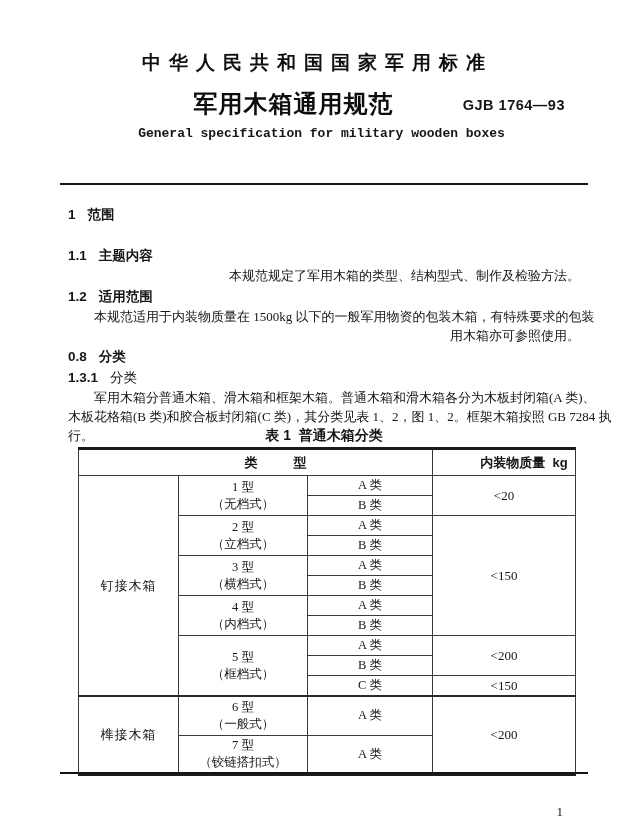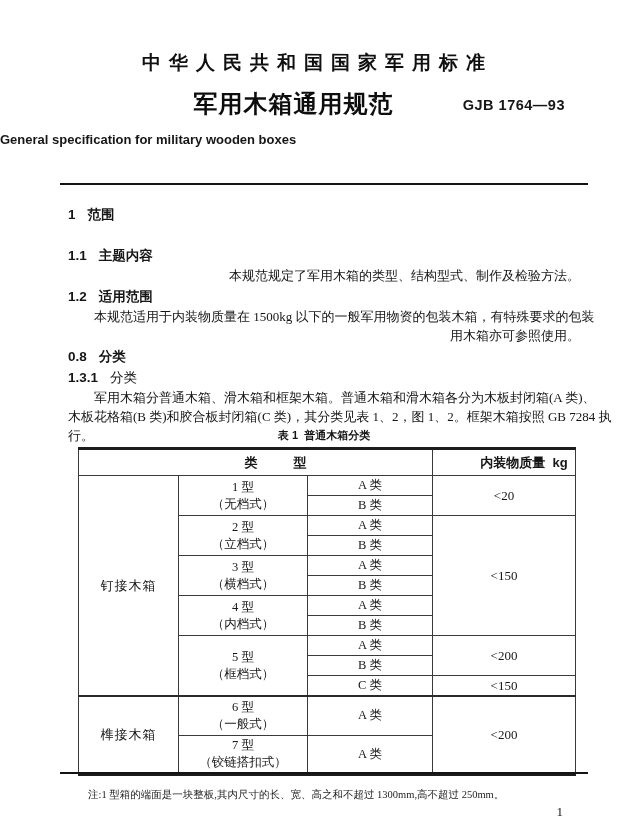--- a/index.html
+++ b/index.html
@@ -28,43 +28,44 @@
     font-family:"Liberation Sans", sans-serif;
     font-weight:bold; font-size:24px; letter-spacing:1px;
     color:#0d0d0d;
   }
   .std-number {
     position:absolute; top:97px; right:78px;
     font-family:"Liberation Sans", sans-serif;
     font-weight:bold; font-size:14.5px; letter-spacing:0.5px;
   }
   .en-title {
-    position:absolute; top:132px; left:0; right:0;
-    font-family:Liberation Sans, sans-serif;
+    position:absolute; top:126px; left:0; right:0;
+    text-align:center;
+    font-family:Liberation Mono, monospace;
     font-weight:bold; font-size:13px;
   }
   .rule-top { position:absolute; top:183px; left:60px; width:528px; height:2px; background:#141414; }
   
   .content {
     position:absolute; top:197px; left:68px; width:512px;
     font-size:13px; line-height:19px;
   }
   .h-num { font-family:"Liberation Sans", sans-serif; font-weight:bold; margin-right:12px; }
   .h-title { font-family:"Liberation Sans", sans-serif; font-weight:bold; }
   .h-title.normal { font-family:"Liberation Serif", serif; font-weight:normal; }
   .sec-h1 { font-size:13.5px; margin-top:8px; margin-bottom:22px; }
   .sec-h2 { font-size:13.5px; margin-top:2px; margin-bottom:1px; }
   .para-line { white-space:nowrap;text-align:right; }
   .indent { text-indent:26px; }
   .caption-row { position:relative; height:19px; margin-top:0; }
   .para-tail { position:absolute; left:0; top:0; }
   .table-caption {
     position:absolute; left:0; right:0; top:0; text-align:center;
     font-family:"Liberation Sans", sans-serif;
-    font-weight:bold; font-size:11px; white-space:pre;
+    font-weight:bold; font-size:14px; white-space:pre;
   }
   
   table.t1 {
     border-collapse:collapse; table-layout:fixed;
     width:497px; margin-left:10px; margin-top:2px;
     font-size:12.5px;
     border-top:3px solid #1c1c1c;
     border-bottom:3px solid #1c1c1c;
   }
   table.t1 col.c1 { width:100px; }
@@ -228,19 +229,18 @@
         <tr class="tall">
           <td class="type">
             <div>7 型</div>
             <div>（铰链搭扣式）</div>
           </td>
           <td>A 类</td>
         </tr>
       </tbody>
     </table>
 
-    <div class="t-note">注:1 型箱的端面是一块整板,其内尺寸的长、宽、高之和不超过 1300mm,高不超过 250mm。</div>
   </div>
 
   <div class="rule-bottom"></div>
   <div class="page-num">1</div>
 
 </div>
 
 </body></html>

